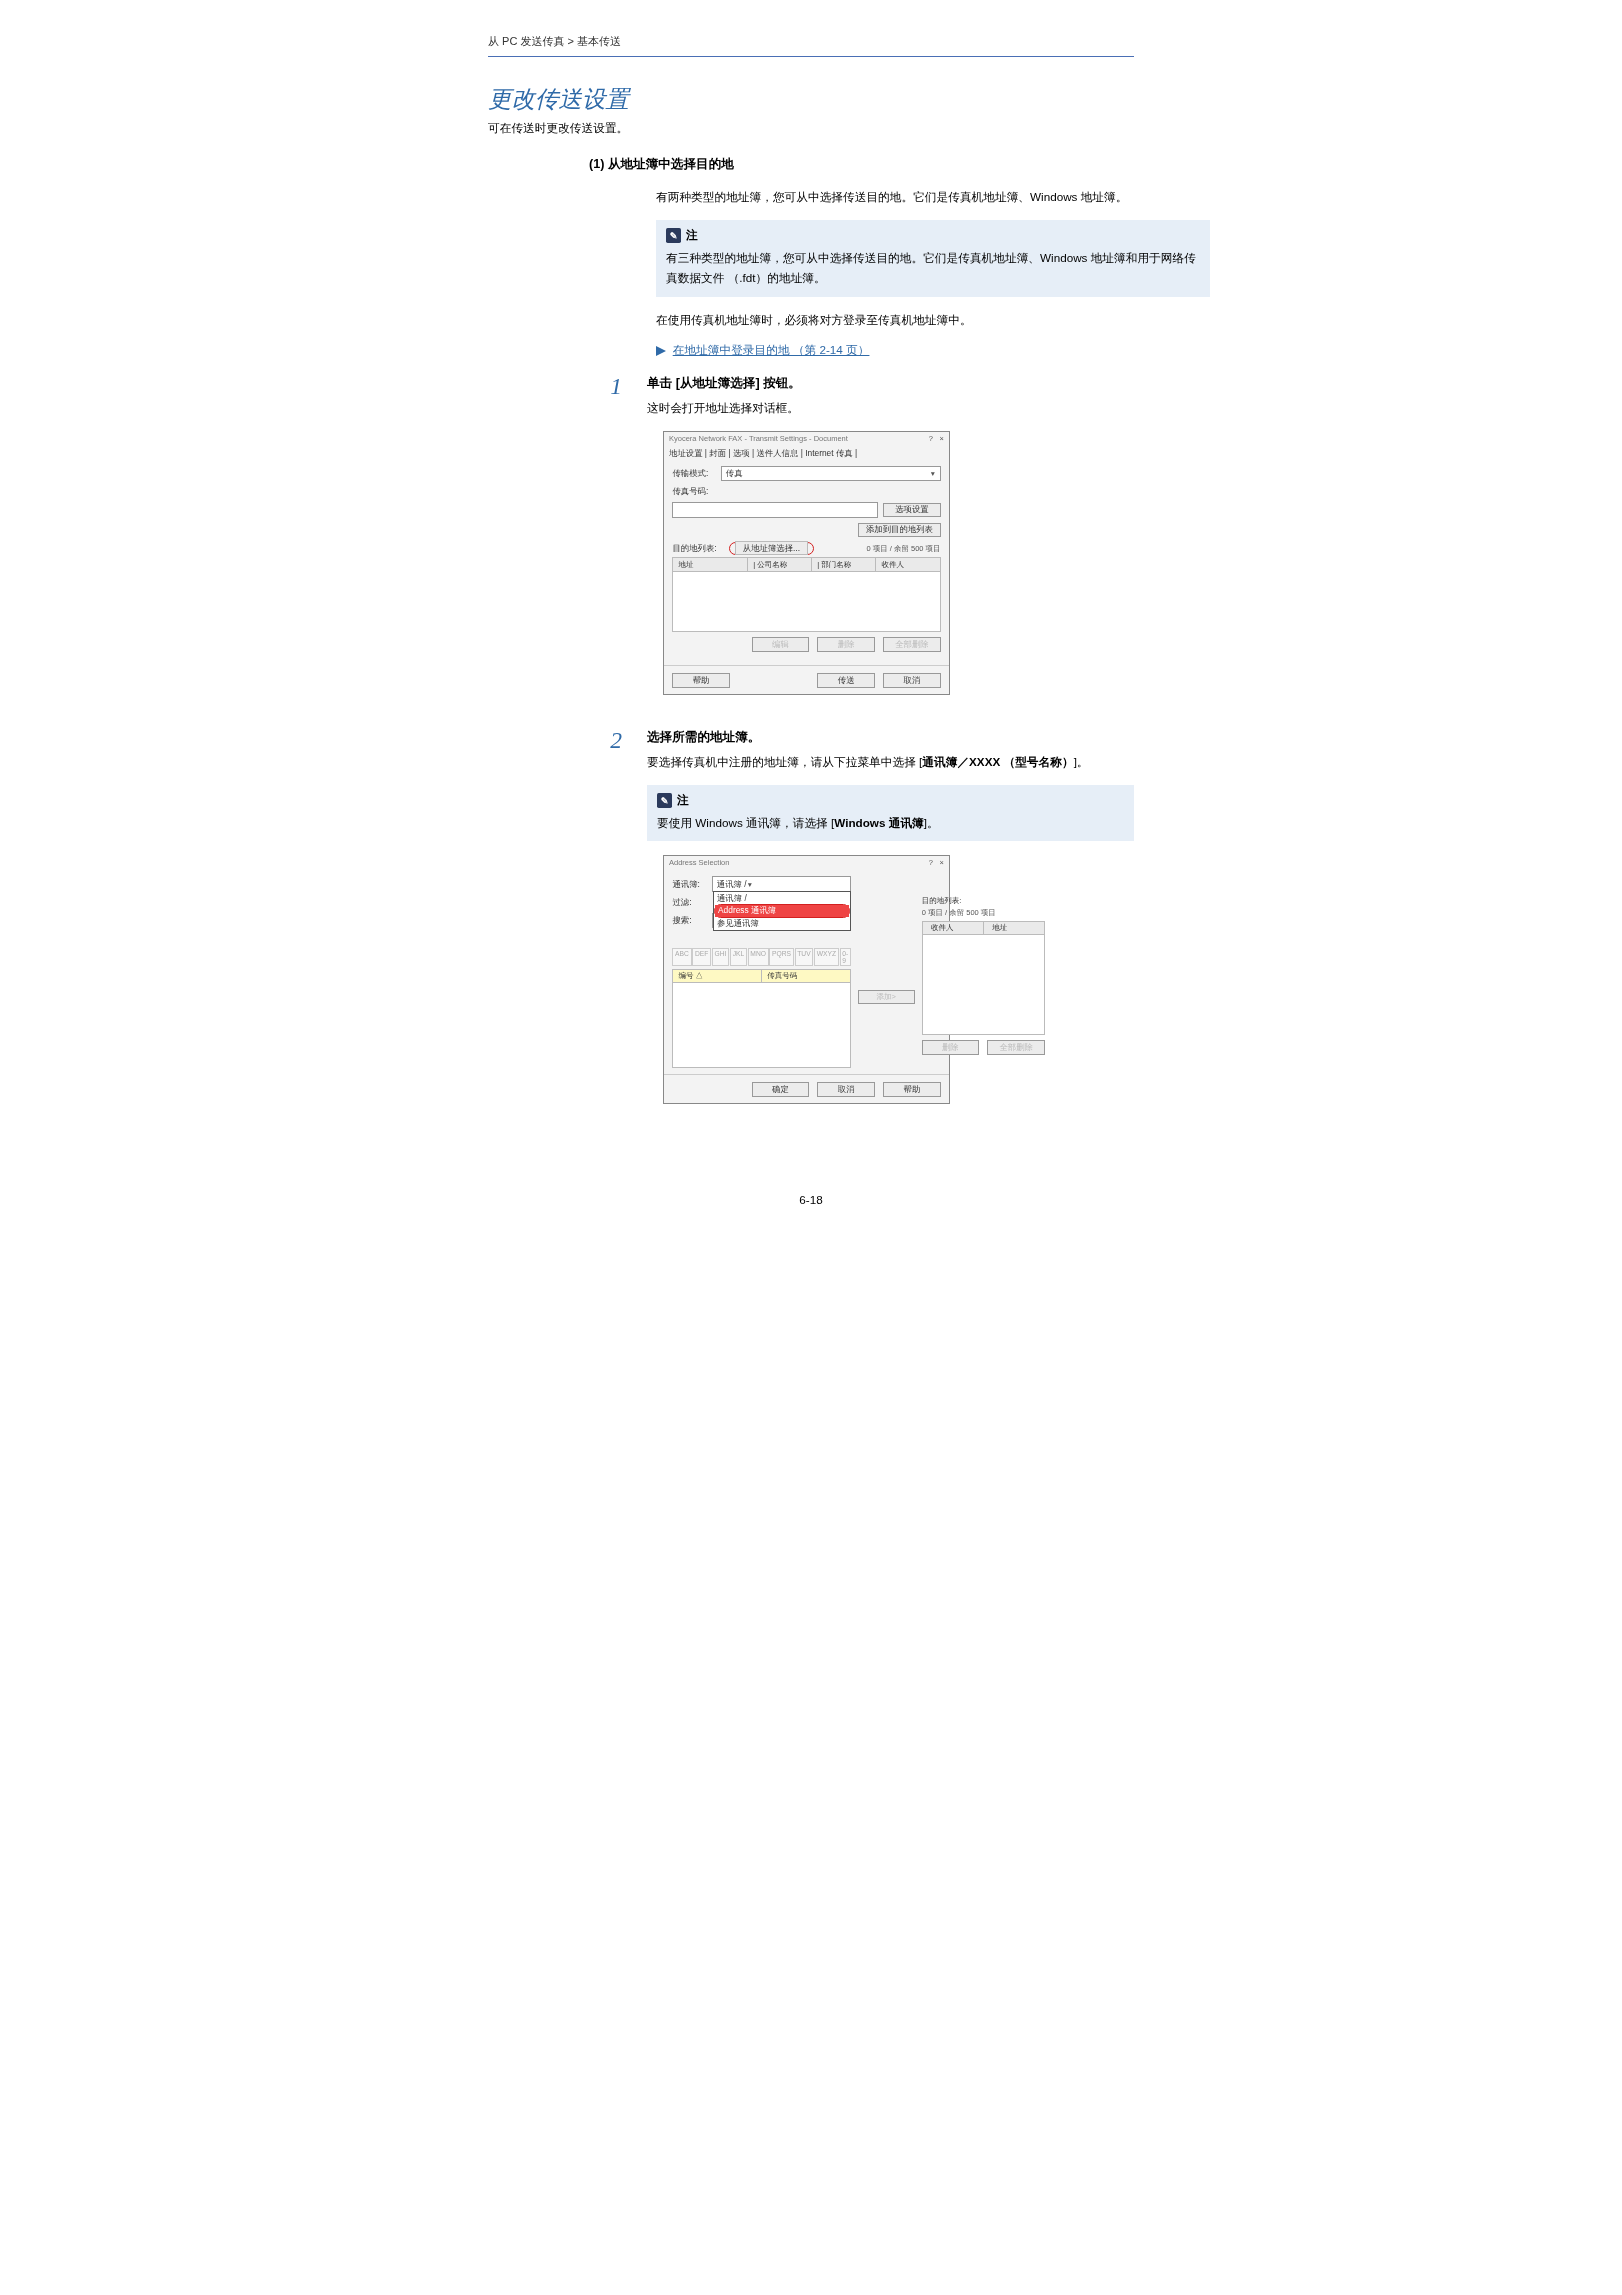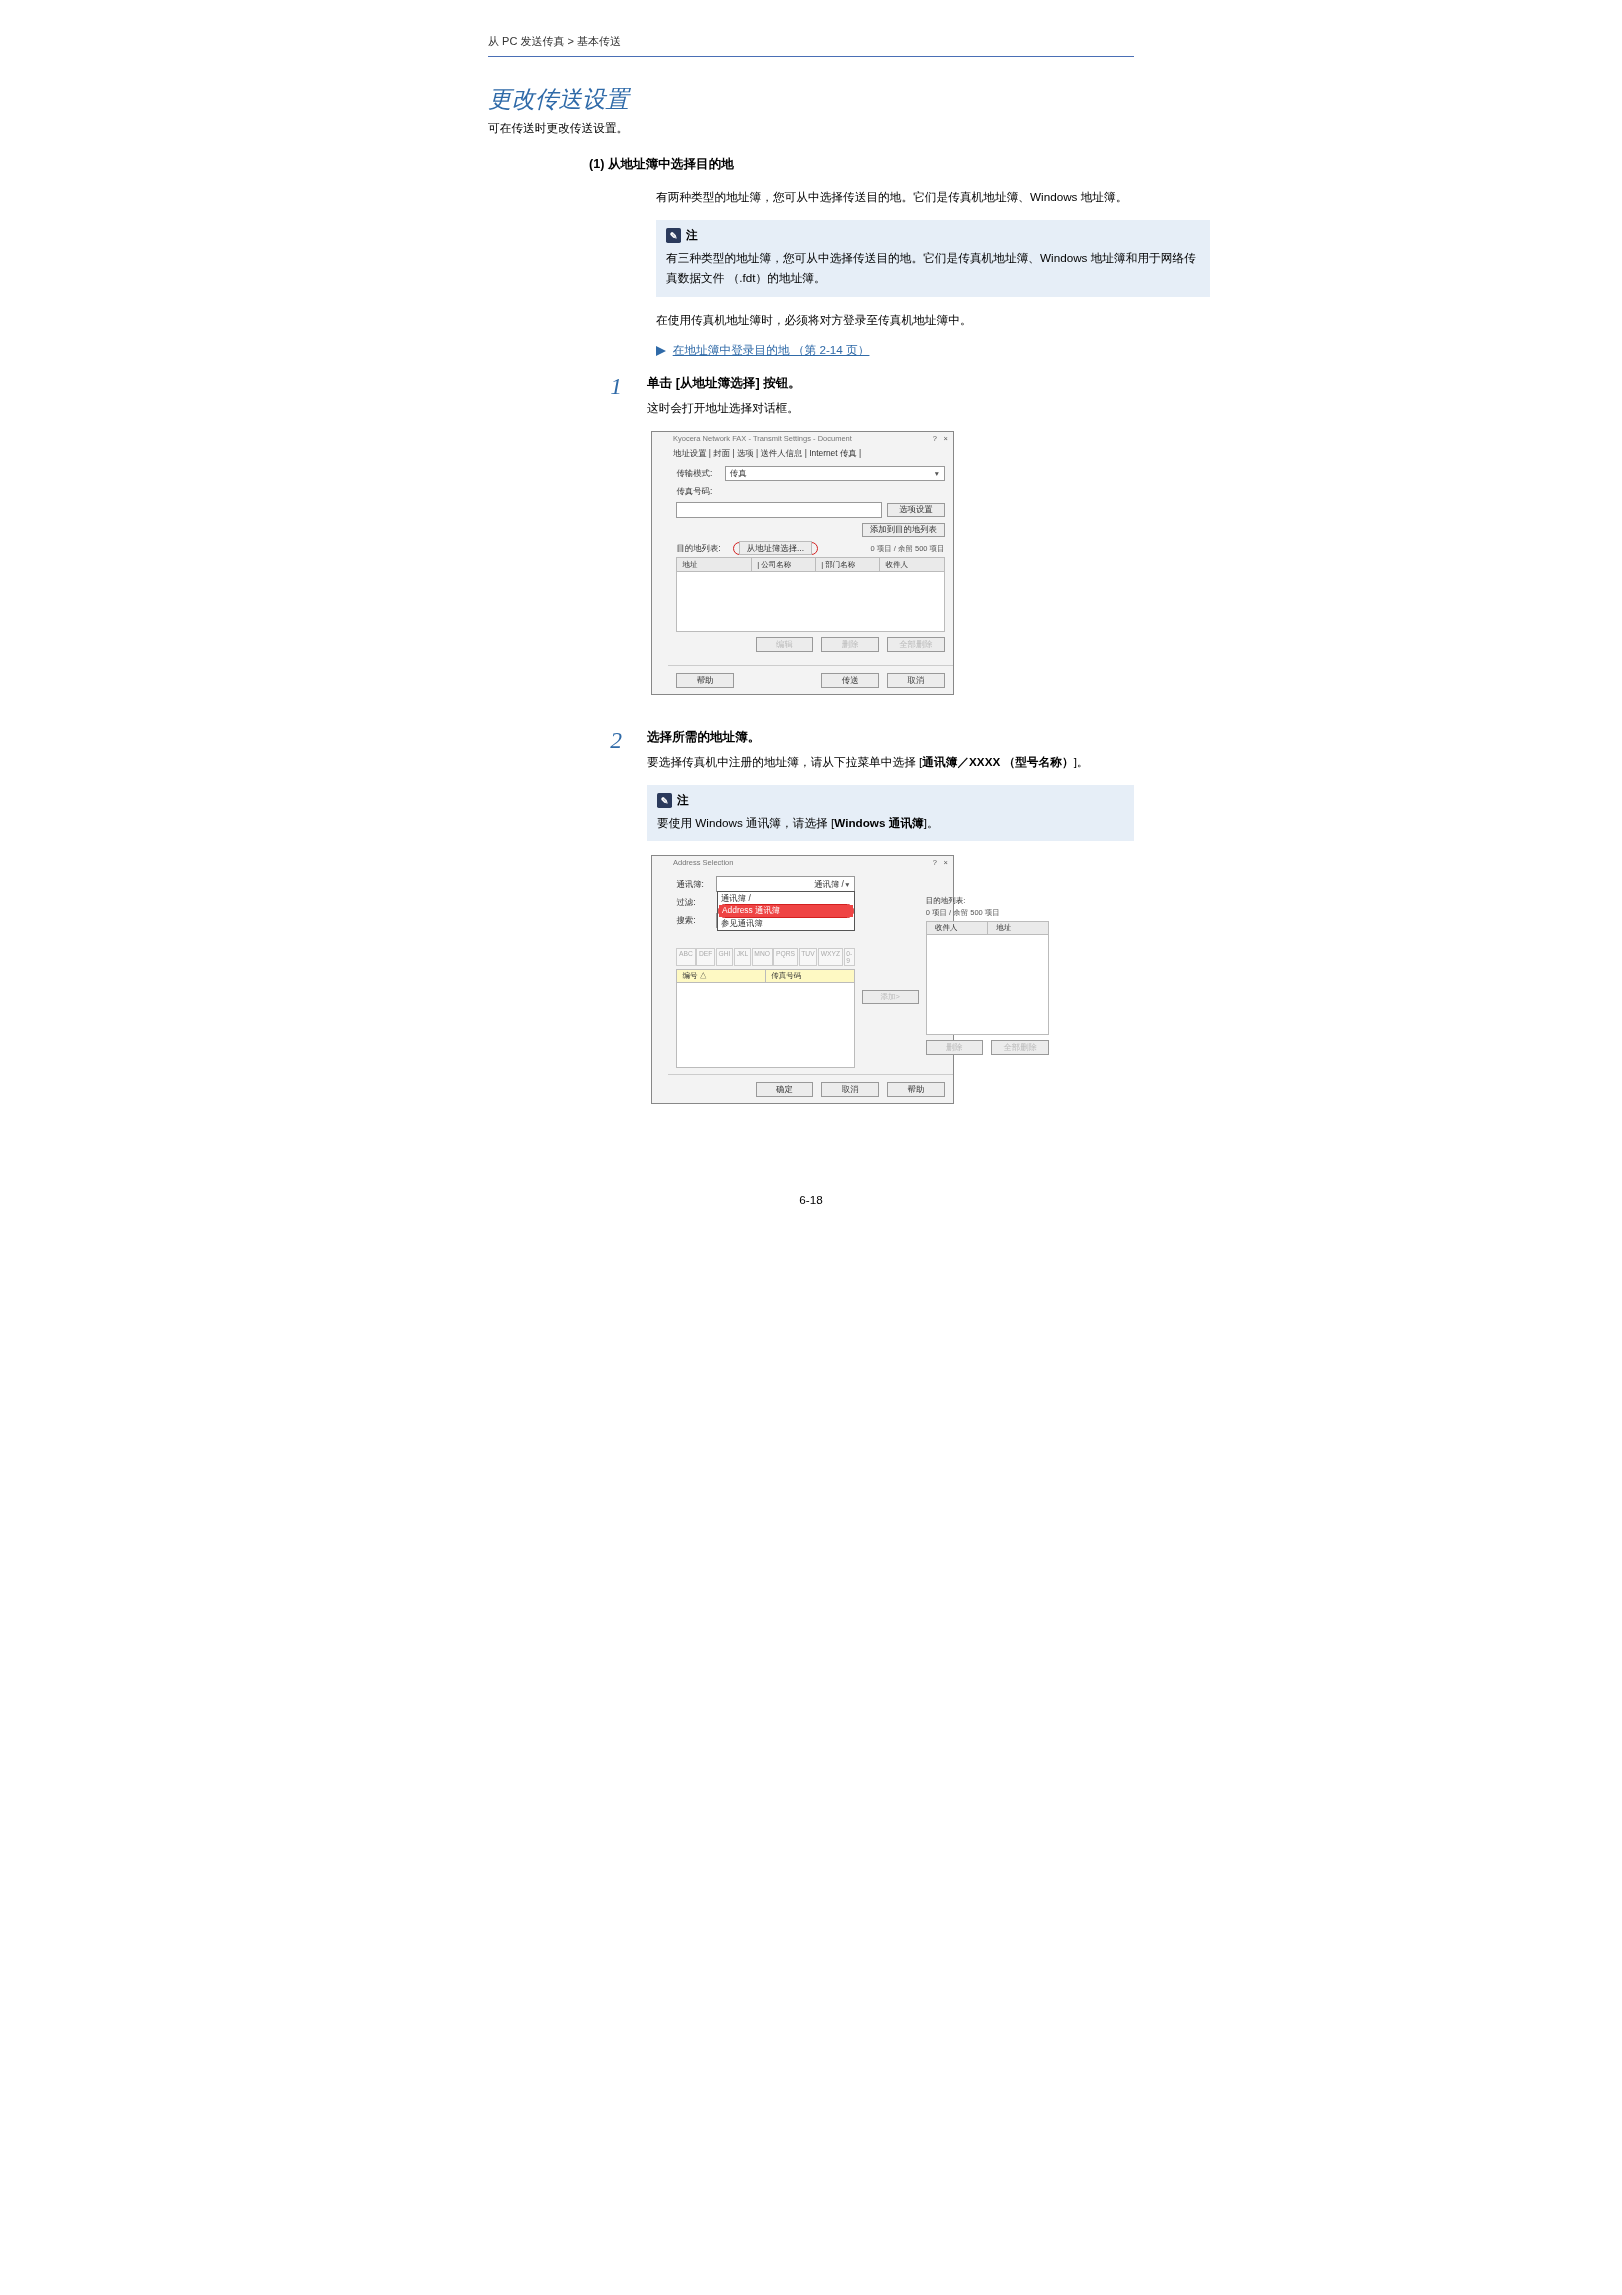--- a/index.html
+++ b/index.html
@@ -120,23 +120,22 @@
   .step-desc {
     font-size: 11.7px;
     margin: 0 0 15px 0;
   }
   
   .dialog {
     border: 0.8px solid #888;
     background: #f3f3f3;
     font-size: 8.4px;
     color: #333;
-    margin-left: 4px;
+    margin-left: 16px;
     margin-bottom: 17px;
-    padding-left: 16px;
   }
   .dlg1 { width: 285px; }
   .dlg-title {
     display:flex; justify-content: space-between;
     padding: 2.5px 5px;
     font-size: 7.5px;
     color: #777;
   }
   .dlg-title-right { display:flex; gap:6.7px; color:#555;}
   .dlg-tabs {
@@ -182,21 +181,21 @@
     display:flex; justify-content:space-between; border-top:0.8px solid #ccc; margin-top:6.7px;
   }
   .foot-right { display:flex; gap:8.4px;}
   
   .dlg2 { width: 285px; }
   .dlg2-body { display:flex; gap:6.7px; padding:6.7px 8.4px; }
   .dlg2-left { flex:1; }
   .dlg2-right { flex:1; }
   .dropdown {
     border:0.8px solid #999; background:#fff; height:13.4px; position:relative;
-    display:flex; align-items:center; padding:0 3.4px; justify-content:flex-end;
+    display:flex; align-items:center; padding:0 3.4px; justify-content:flex-start;
     font-size:8.4px;
   }
   .dropdown .caret { font-size:6.7px; color:#555;}
   .dropdown-list {
     position:absolute; top:13.4px; left:-0.8px; right:-0.8px;
     border:0.8px solid #555; background:#fff; z-index:5;
   }
   .dd-item { padding:0.8px 3.4px; font-size:8.4px;}
   .red-oval2 {
     border:1.7px solid #d32020; border-radius:6.7px;

